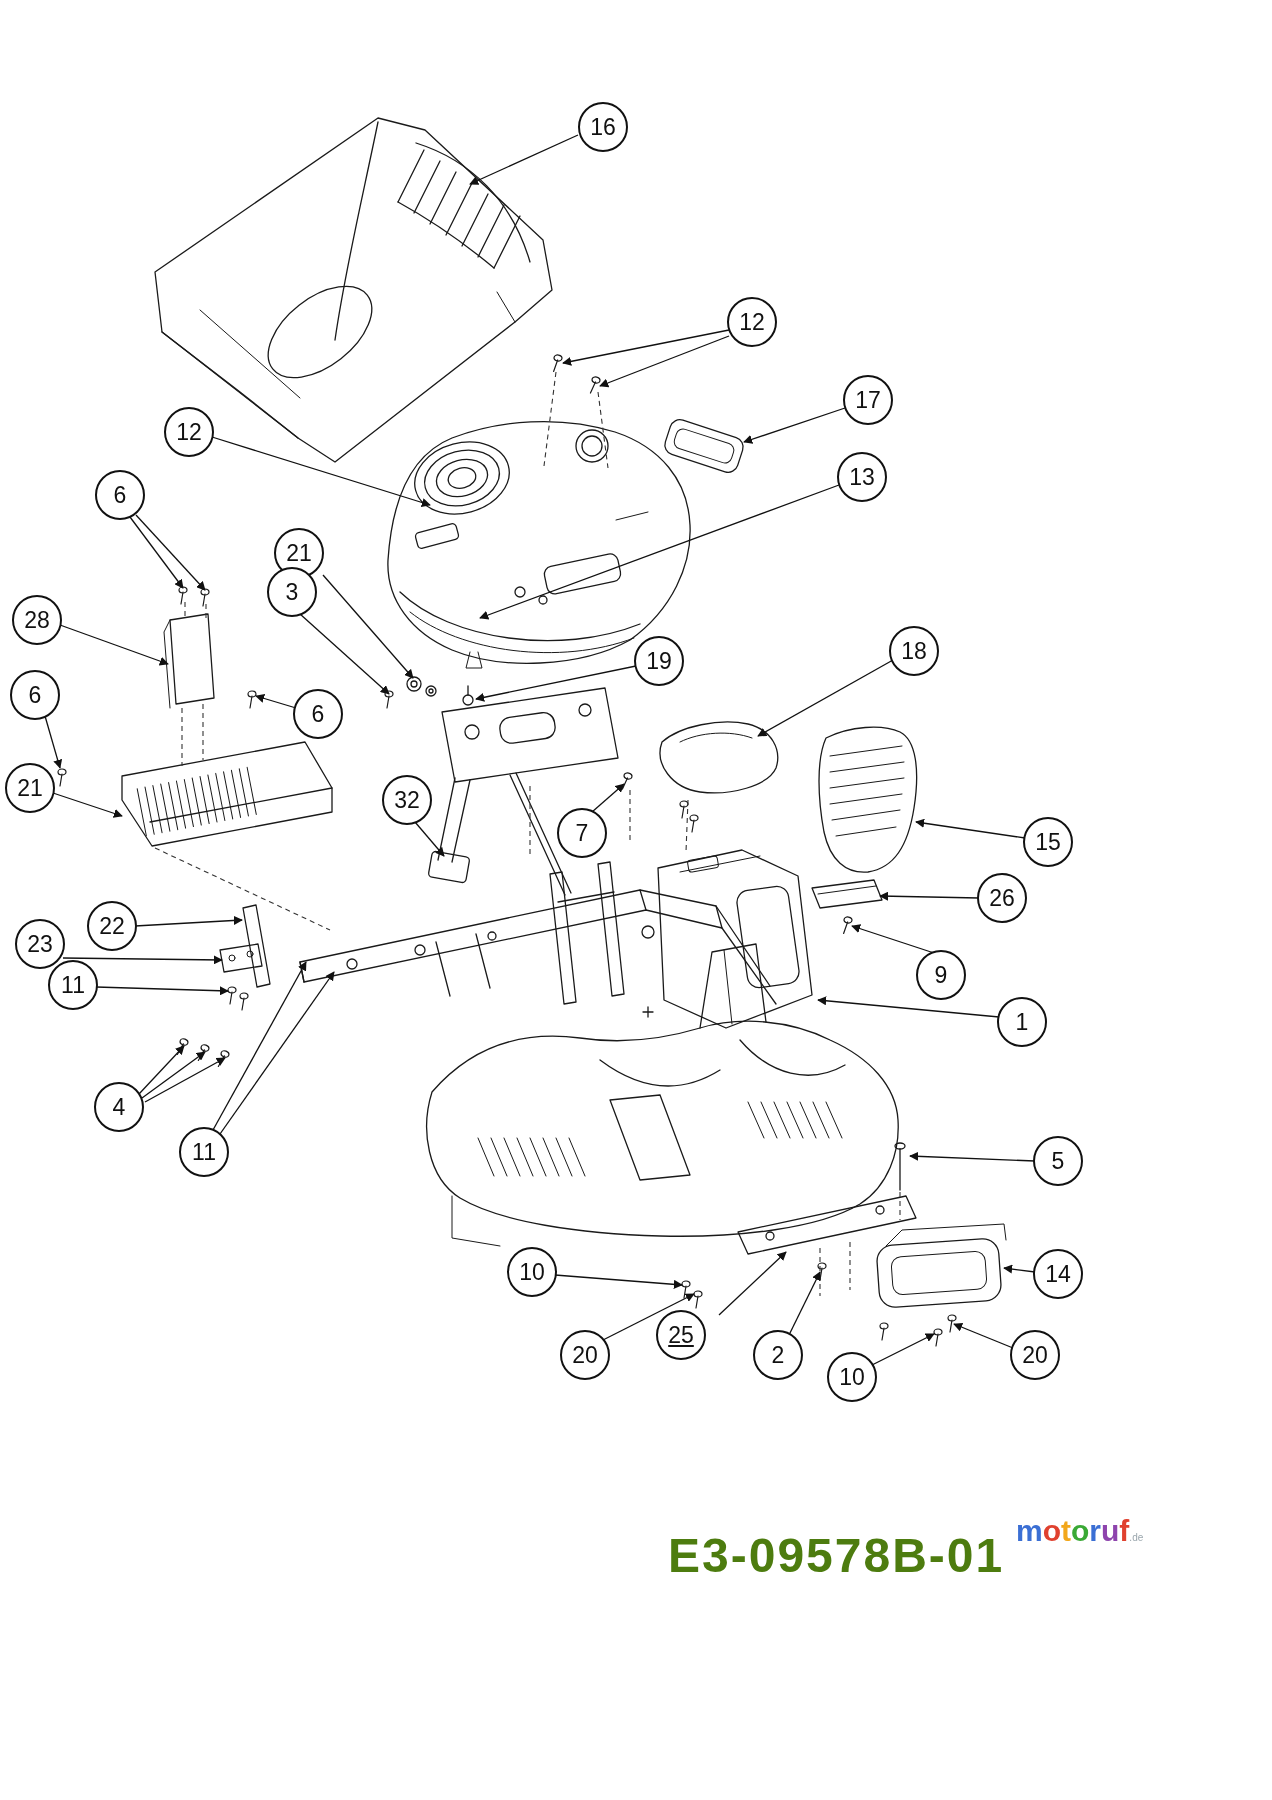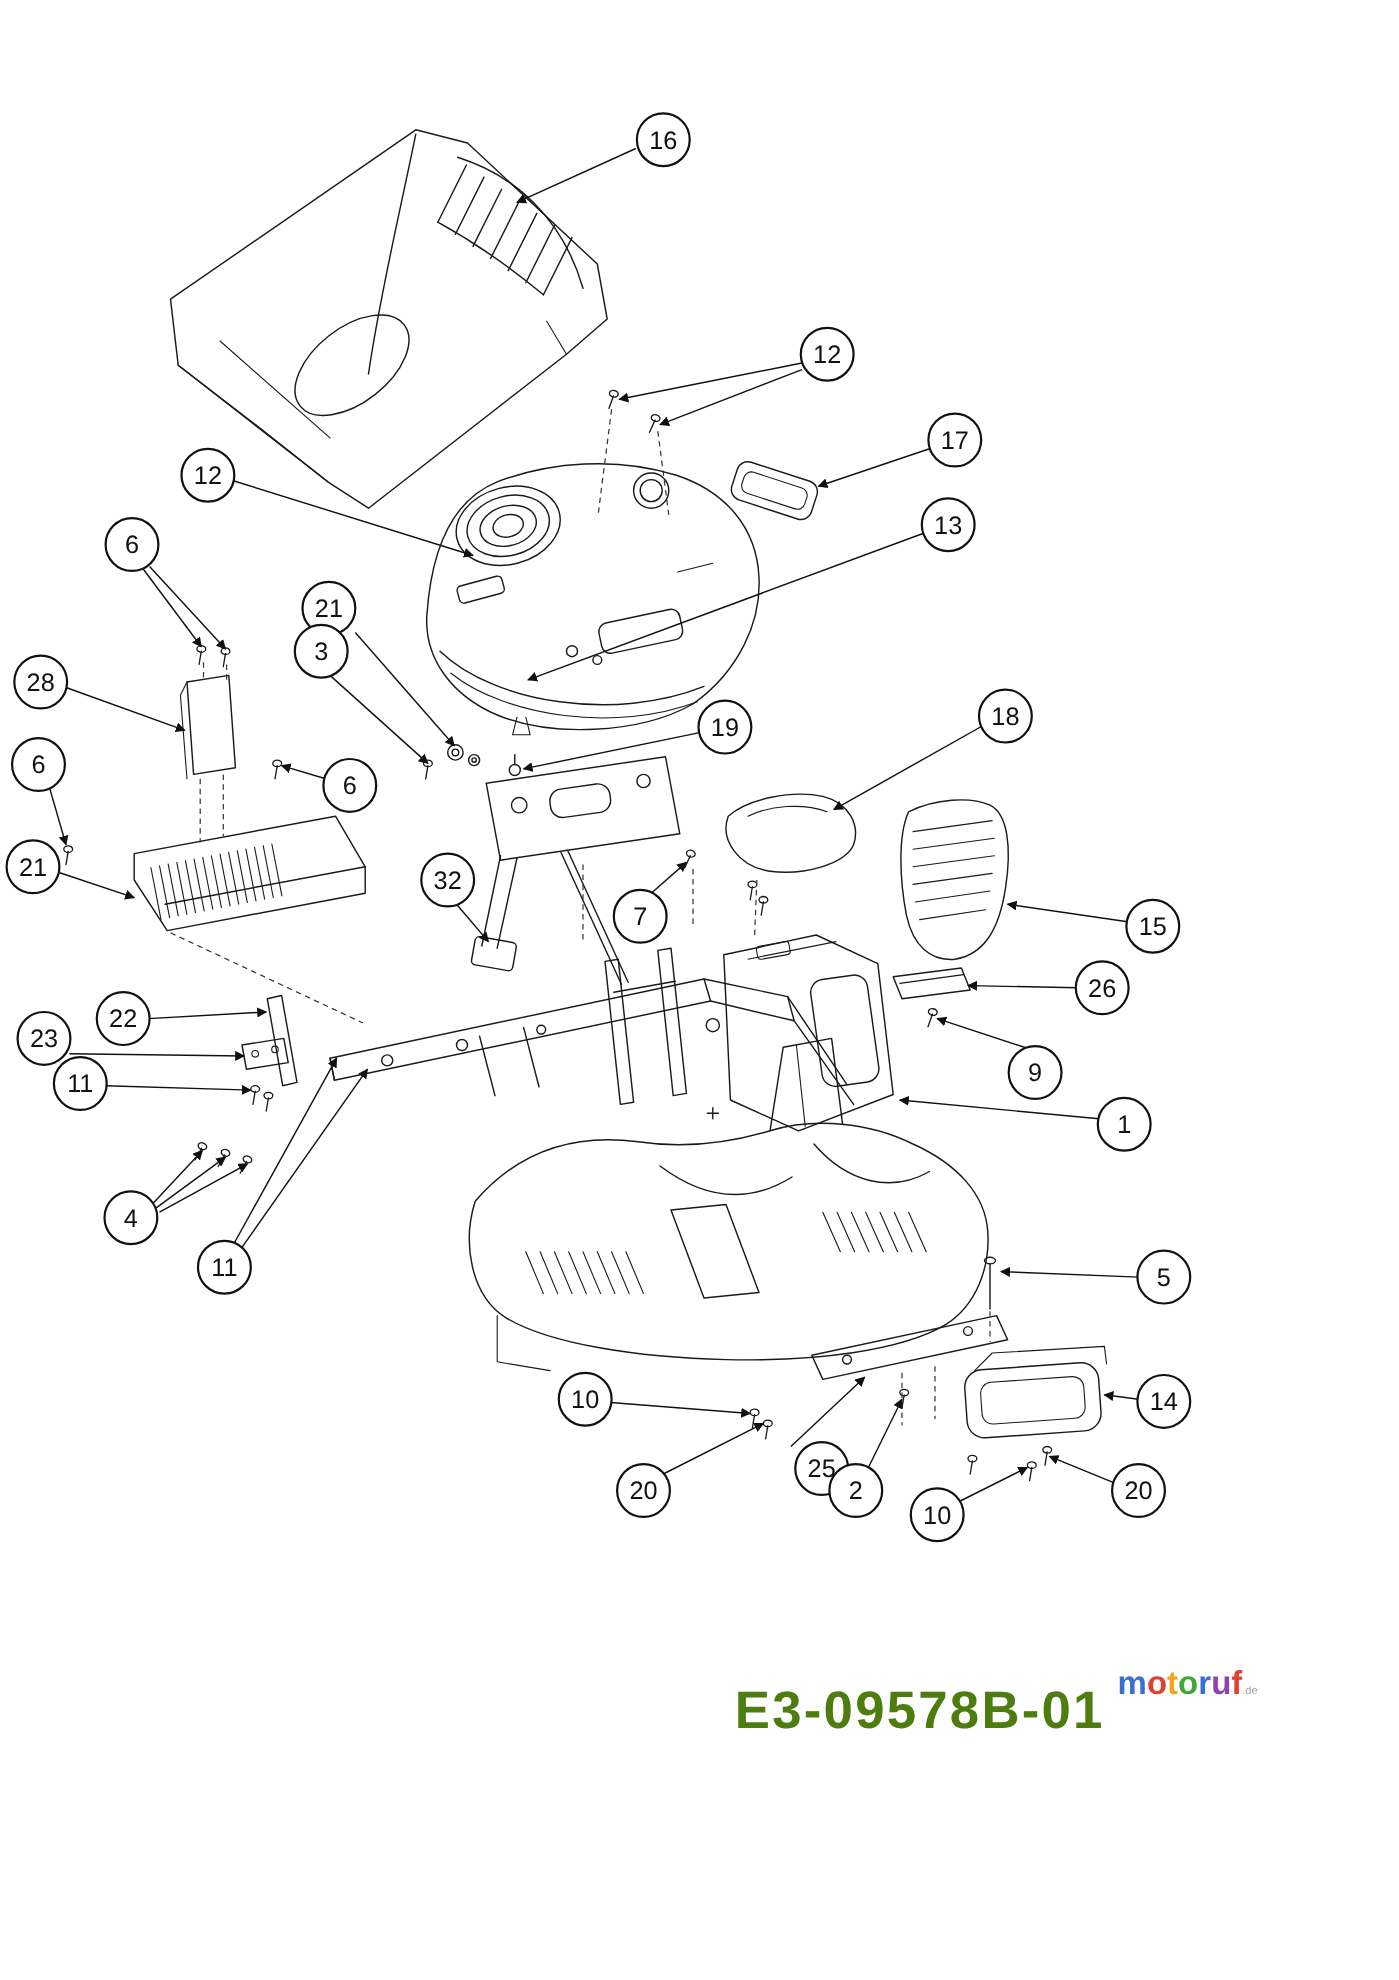--- a/index.html
+++ b/index.html
@@ -312,17 +312,17 @@
     <div class="callout" style="left: 40px; top: 944px;">23</div>
     <div class="callout" style="left: 73px; top: 985px;">11</div>
     <div class="callout" style="left: 941px; top: 975px;">9</div>
     <div class="callout" style="left: 1022px; top: 1022px;">1</div>
     <div class="callout" style="left: 119px; top: 1107px;">4</div>
     <div class="callout" style="left: 204px; top: 1152px;">11</div>
     <div class="callout" style="left: 1058px; top: 1161px;">5</div>
     <div class="callout" style="left: 532px; top: 1272px;">10</div>
     <div class="callout" style="left: 1058px; top: 1274px;">14</div>
     <div class="callout" style="left: 585px; top: 1355px;">20</div>
-    <div class="callout" style="left: 747px; top: 1335px;">25</div>
+    <div class="callout" style="left: 681px; top: 1335px; text-decoration: underline;">25</div>
     <div class="callout" style="left: 778px; top: 1355px;">2</div>
     <div class="callout" style="left: 852px; top: 1377px;">10</div>
     <div class="callout" style="left: 1035px; top: 1355px;">20</div>
   </div>
 
 </body></html>

